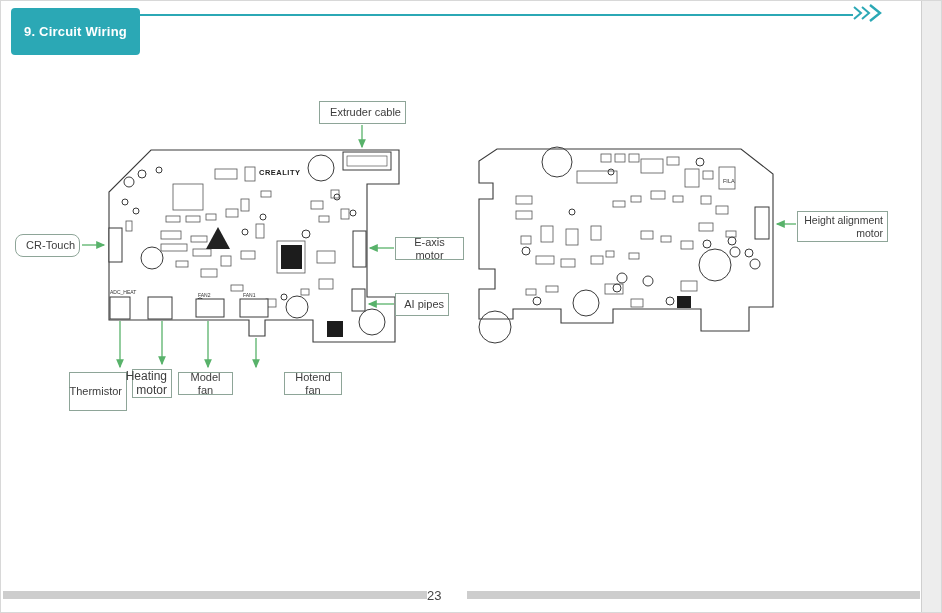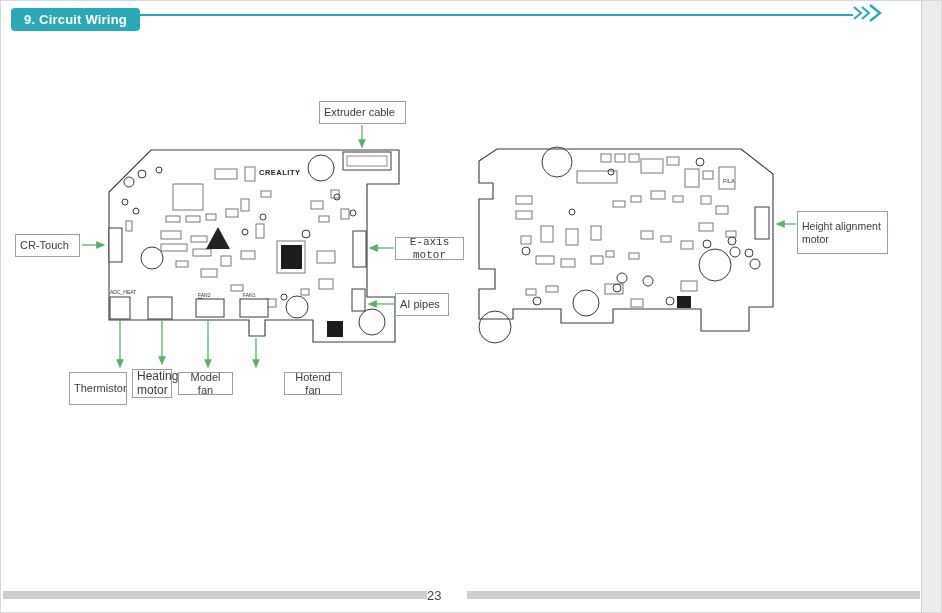--- a/index.html
+++ b/index.html
@@ -4,40 +4,40 @@
 <style>
   html,body{margin:0;padding:0;background:#fff;}
   .page{
     position:relative;width:942px;height:613px;background:#fff;
     border:1px solid #d8d8d8;box-sizing:border-box;overflow:hidden;
     font-family:"Liberation Sans", sans-serif;
   }
   .header-line{position:absolute;left:16px;top:13px;width:836px;height:2px;background:#2ba8b5;z-index:1;}
   .title-badge{
     position:absolute;left:10px;top:7px;background:#2ba8b5;color:#fff;
-    font-size:13px;font-weight:bold;padding:4px 13px;border-radius:4px;z-index:3;
+    font-size:13px;font-weight:bold;padding:16px 13px;border-radius:4px;z-index:3;
     letter-spacing:.2px;
   }
   .chevrons{position:absolute;left:852px;top:3px;z-index:2;}
   .diagram-svg{position:absolute;left:0;top:0;z-index:1;}
   .callout{
     position:absolute;background:#fff;border:1px solid #8ea598;color:#3c3c3c;
     font-size:11px;line-height:1.15;display:flex;flex-direction:column;
-    align-items:flex-start;justify-content:center;text-align:center;
+    align-items:flex-end;justify-content:center;text-align:center;
     padding:2px 4px;box-sizing:border-box;z-index:2;
   }
   .co-extruder{left:318px;top:100px;width:87px;height:23px;}
-  .co-crtouch{left:14px;top:233px;width:65px;height:23px;}
-  .co-eaxis{left:394px;top:236px;width:69px;height:23px;font-family:Liberation Mono, monospace;}
+  .co-crtouch{left:14px;top:233px;width:65px;height:23px;border-radius:8px;}
+  .co-eaxis{left:394px;top:236px;width:69px;height:23px;}
   .co-ai{left:394px;top:292px;width:54px;height:23px;}
-  .co-thermistor{left:68px;top:371px;width:58px;height:33px;}
+  .co-thermistor{left:68px;top:371px;width:58px;height:39px;}
   .co-heating{left:131px;top:368px;width:40px;height:29px;font-size:12px;}
   .co-modelfan{left:177px;top:371px;width:55px;height:23px;}
   .co-hotendfan{left:235px;top:371px;width:58px;height:23px;margin-left:48px;}
-  .co-height{left:796px;top:210px;width:91px;height:43px;font-size:10.5px;}
+  .co-height{left:796px;top:210px;width:91px;height:31px;font-size:10.5px;}
   .footer-bar{position:absolute;top:590px;height:8px;background:#cdcdcd;z-index:1;}
   .footer-bar-left{left:2px;width:424px;}
   .footer-bar-right{left:466px;width:453px;}
   .page-number{
     position:absolute;top:589px;left:426px;width:40px;height:14px;line-height:12px;
     font-size:13px;color:#444;z-index:2;
   }
   .page-edge{
     position:absolute;left:920px;top:0;width:22px;height:613px;background:#ededed;
     border-left:1px solid #cfcfcf;box-sizing:border-box;z-index:0;

